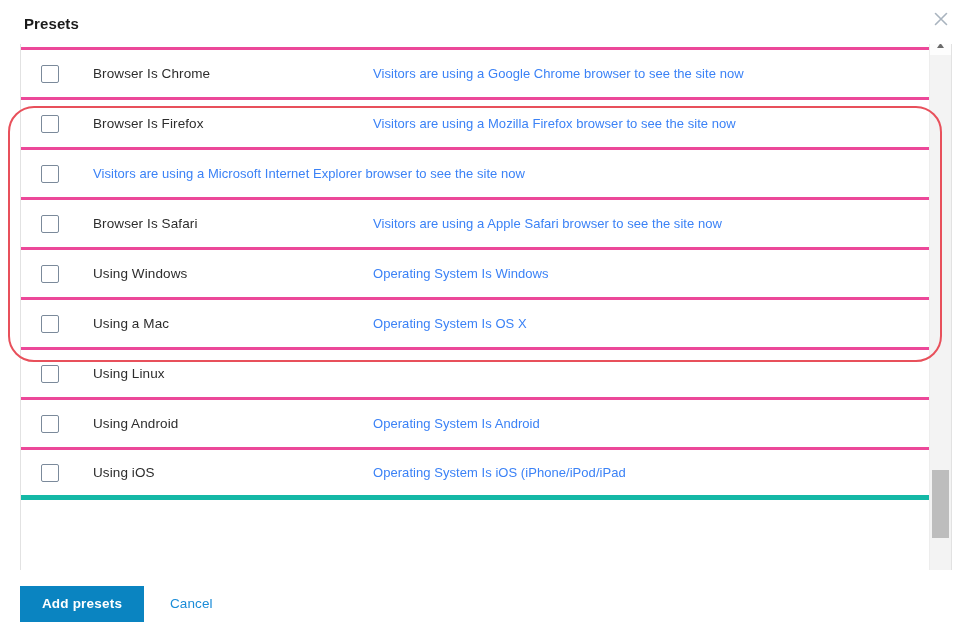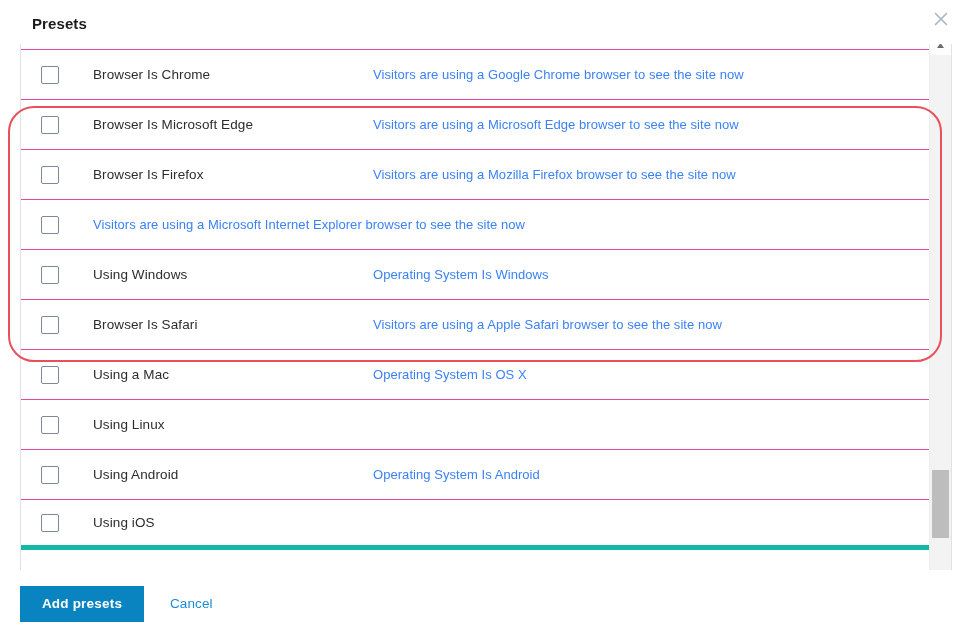--- a/index.html
+++ b/index.html
@@ -36,21 +36,21 @@
     padding: 0 20px;
     display: flex;
     align-items: center;
   }
   .dialog-title {
     font-size: 15px;
     font-weight: 600;
     color: #1b1b1b;
     letter-spacing: .1px;
     line-height: 1;
-    margin: 12px;
+    margin: 4px;
     padding-top: 2px;
   }
   .close-button {
     position: absolute;
     top: 4px;
     right: 18px;
     width: 30px;
     height: 30px;
     display: flex;
     align-items: center;
@@ -89,21 +89,21 @@
     right: 22px;
     bottom: 0;
     overflow: hidden;
     background: #ffffff;
   }
 
   .preset-row {
     display: flex;
     align-items: center;
     height: 50px;
-    border-bottom: 1px solid #ec4899;
+    border-bottom: 3px solid #ec4899;
     padding-left: 20px;
     background: #ffffff;
     cursor: pointer;
   }
   .preset-row:last-child { border-bottom: 5px solid #14b8a6; }
 
   .row-check {
     flex: 0 0 52px;
     display: flex;
     align-items: center;
@@ -251,54 +251,47 @@
             <div class="row-check">
               <span class="checkbox"></span>
             </div>
             <div class="row-name">Browser Is Chrome</div>
             <div class="row-desc">Visitors are using a Google Chrome browser to see the site now</div>
           </div>
           <div class="preset-row">
             <div class="row-check">
               <span class="checkbox"></span>
             </div>
-            <div class="row-name">Browser Is Microsoft Edge</div>
-            <div class="row-desc">Visitors are using a Microsoft Edge browser to see the site now</div>
-          </div>
-          <div class="preset-row">
-            <div class="row-check">
-              <span class="checkbox"></span>
-            </div>
             <div class="row-name">Browser Is Firefox</div>
             <div class="row-desc">Visitors are using a Mozilla Firefox browser to see the site now</div>
           </div>
           <div class="preset-row">
             <div class="row-check">
               <span class="checkbox"></span>
             </div>
             <div class="row-desc">Visitors are using a Microsoft Internet Explorer browser to see the site now</div>
           </div>
           <div class="preset-row">
             <div class="row-check">
               <span class="checkbox"></span>
             </div>
+            <div class="row-name">Browser Is Safari</div>
+            <div class="row-desc">Visitors are using a Apple Safari browser to see the site now</div>
+          </div>
+          <div class="preset-row">
+            <div class="row-check">
+              <span class="checkbox"></span>
+            </div>
             <div class="row-name">Using Windows</div>
             <div class="row-desc">Operating System Is Windows</div>
           </div>
           <div class="preset-row">
             <div class="row-check">
               <span class="checkbox"></span>
             </div>
-            <div class="row-name">Browser Is Safari</div>
-            <div class="row-desc">Visitors are using a Apple Safari browser to see the site now</div>
-          </div>
-          <div class="preset-row">
-            <div class="row-check">
-              <span class="checkbox"></span>
-            </div>
             <div class="row-name">Using a Mac</div>
             <div class="row-desc">Operating System Is OS X</div>
           </div>
           <div class="preset-row">
             <div class="row-check">
               <span class="checkbox"></span>
             </div>
             <div class="row-name">Using Linux</div>
           </div>
           <div class="preset-row">
@@ -306,20 +299,21 @@
               <span class="checkbox"></span>
             </div>
             <div class="row-name">Using Android</div>
             <div class="row-desc">Operating System Is Android</div>
           </div>
           <div class="preset-row">
             <div class="row-check">
               <span class="checkbox"></span>
             </div>
             <div class="row-name">Using iOS</div>
+            <div class="row-desc">Operating System Is iOS (iPhone/iPod/iPad</div>
           </div>
         </div>
 
       <div class="scrollbar">
         <div class="sb-arrow">
           <span>
             <svg width="9" height="7" viewBox="0 0 9 7" aria-hidden="true">
               <path d="M4.5 1 L8 6 L1 6 Z" fill="#6b6b6b"></path>
             </svg>
           </span>

